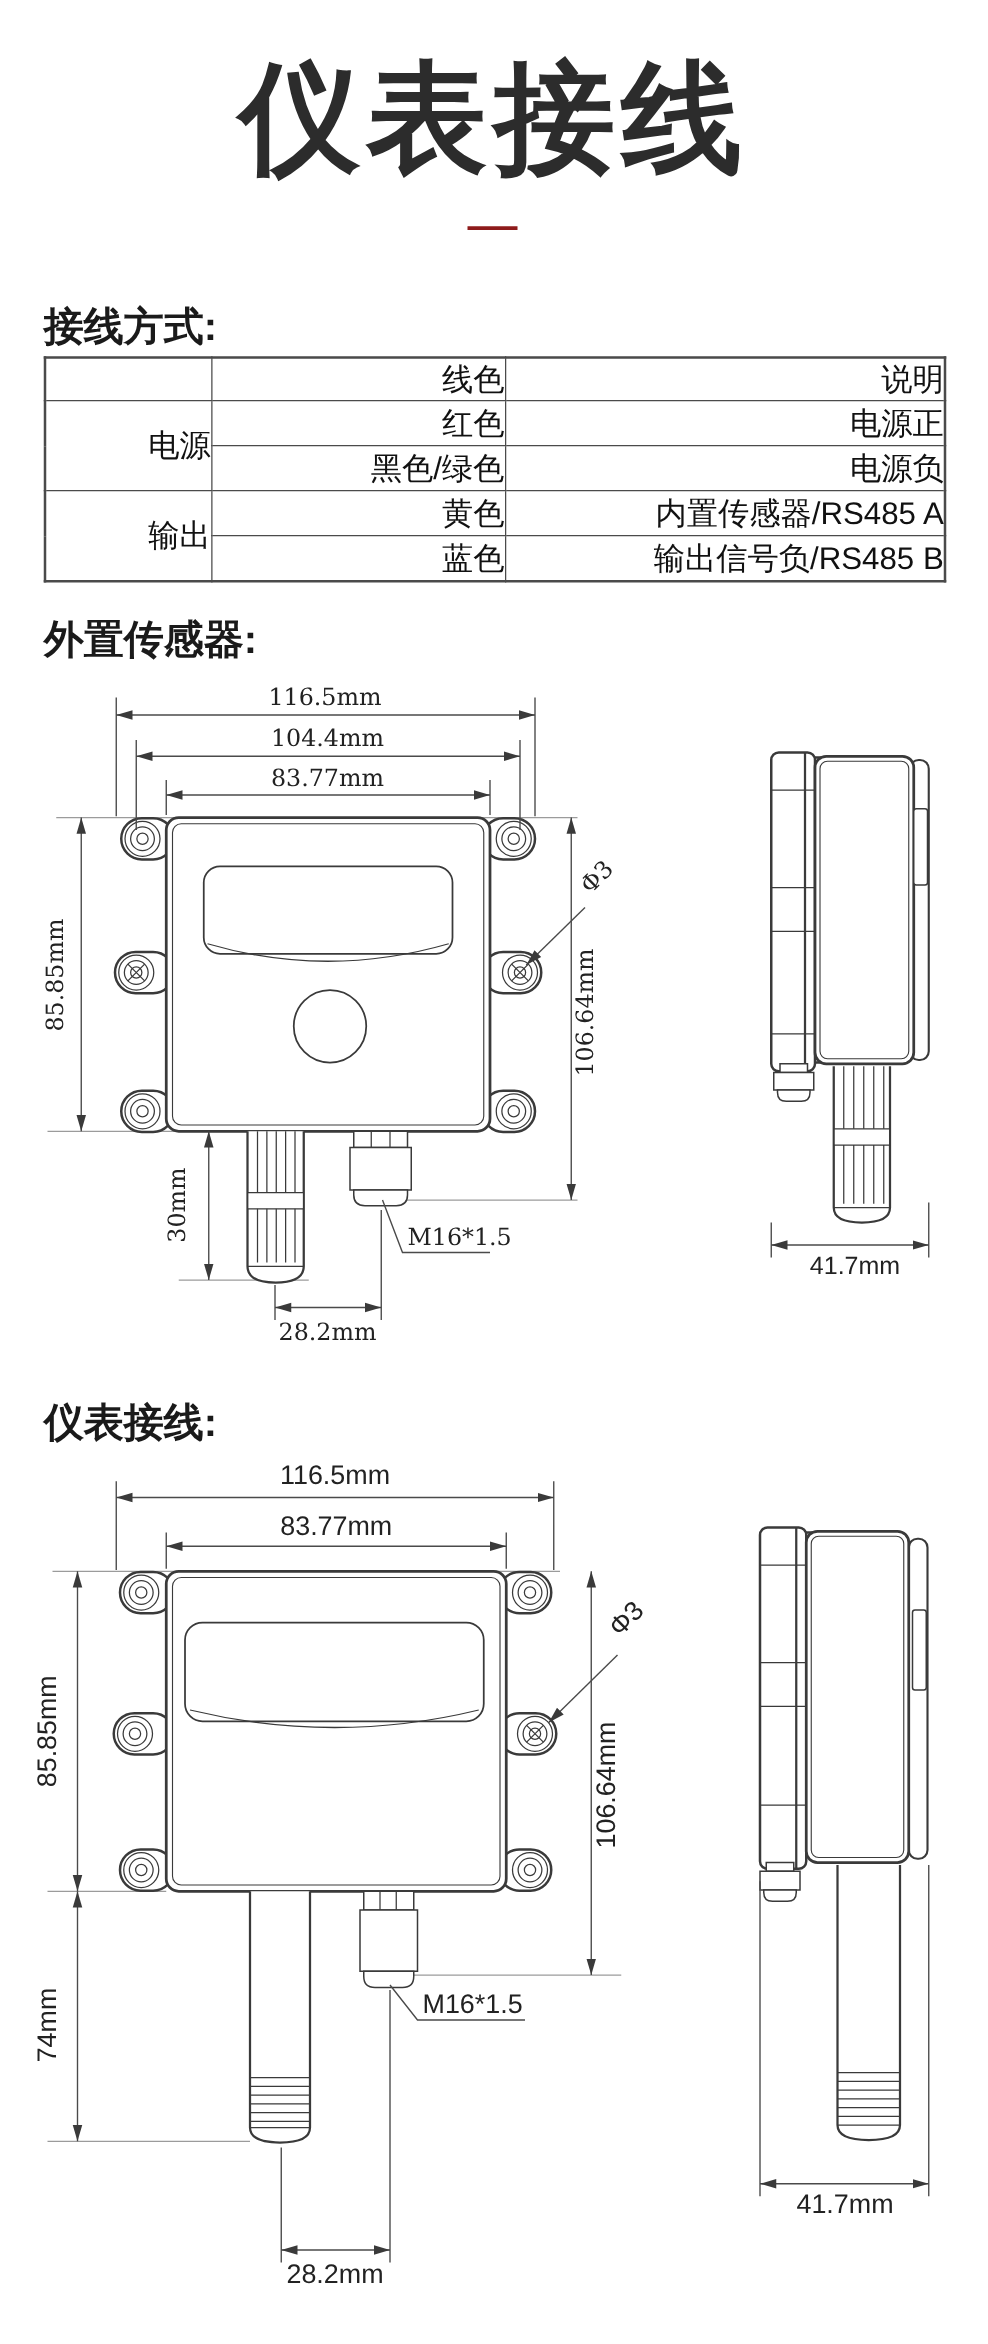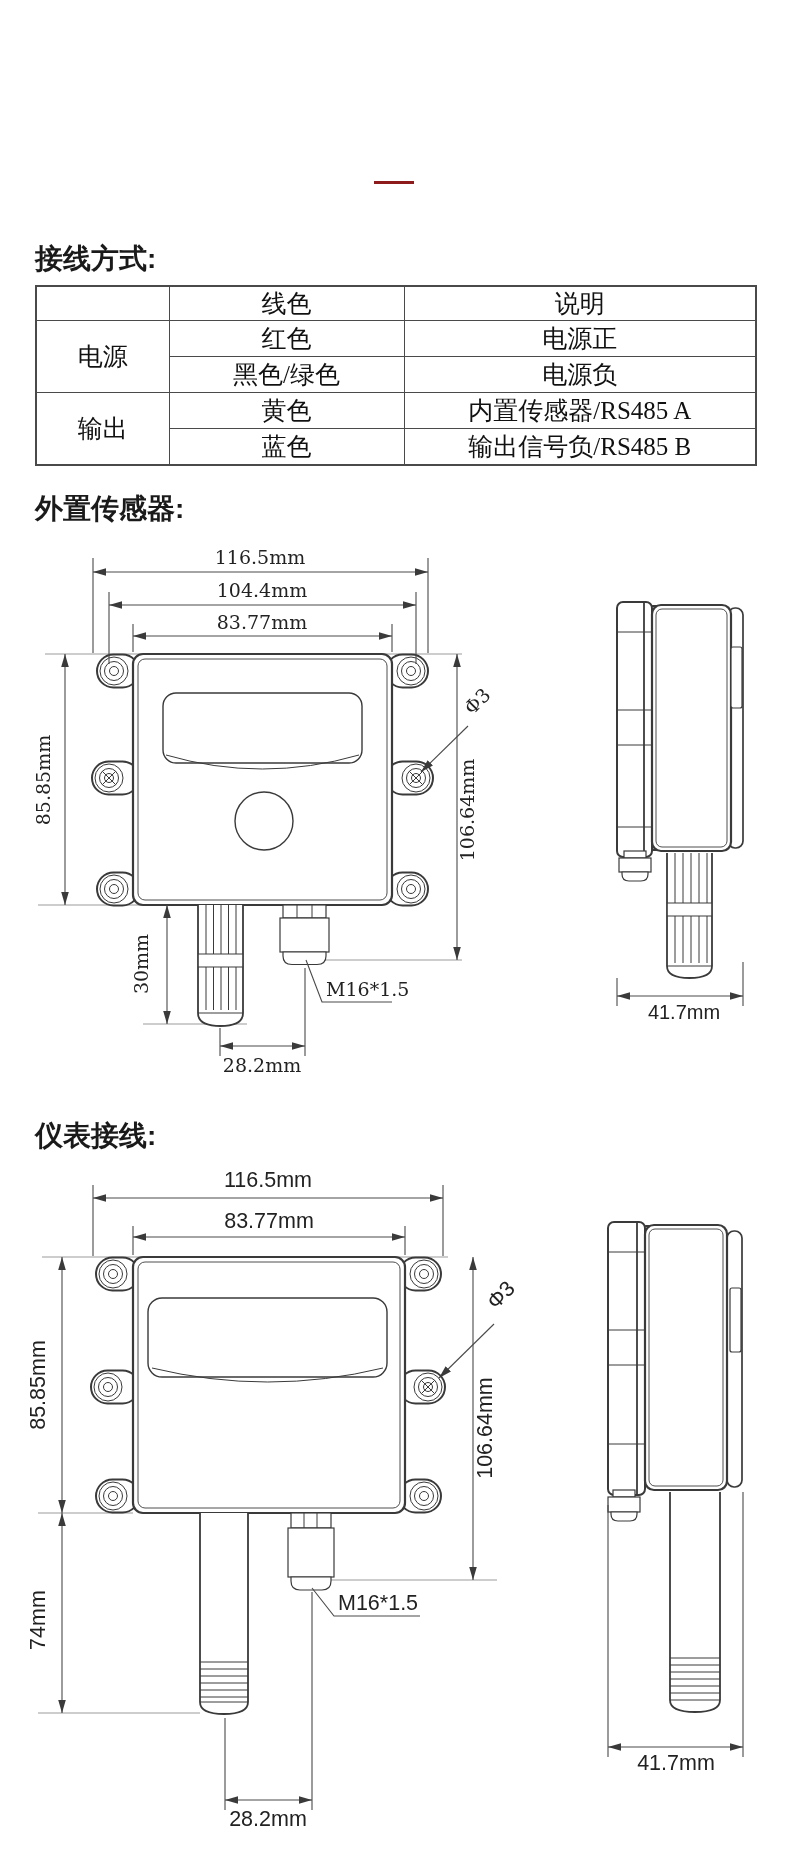--- a/index.html
+++ b/index.html
@@ -3,25 +3,25 @@
 <meta charset="utf-8">
 <style>
   html,body{margin:0;padding:0;background:#ffffff;}
   #page{position:relative;width:790px;height:1875px;background:#fff;overflow:hidden;
         font-family:"Liberation Sans","DejaVu Sans",sans-serif;}
   
   .title{position:absolute;top:42px;left:0;width:790px;text-align:center;
          font-size:97px;line-height:1.1;font-weight:900;color:#2c2c2c;letter-spacing:5px;}
   .divider{position:absolute;top:181px;left:374px;width:40px;height:3px;background:#8e1b1b;}
   
-  .sec-head{position:absolute;left:35px;font-size:28px;font-weight:700;color:#1a1a1a;}
+  .sec-head{position:absolute;left:35px;font-size:32px;font-weight:700;color:#1a1a1a;}
   
   .wtab{position:absolute;left:35px;top:285px;width:720px;border-collapse:collapse;
         table-layout:fixed;font-size:25px;color:#111;}
-  .wtab td{border:1.8px solid #4a4a4a;text-align:center;vertical-align:middle;padding:0;font-family:Liberation Serif, serif;}
+  .wtab td{border:1.8px solid #4a4a4a;text-align:right;vertical-align:middle;padding:0;}
   .wtab{border:2.5px solid #4a4a4a;}
   .wtab tr{height:36px;}
   .wtab tr.hd{height:33px;}
   
   svg{position:absolute;left:0;}
   .wf{fill:#fff;stroke:#3a3a3a;stroke-width:2;}
   .wf17{fill:#fff;stroke:#3a3a3a;stroke-width:1.7;}
   .wf12{fill:#fff;stroke:#3a3a3a;stroke-width:1.2;}
   .ol{fill:#fff;stroke:#3a3a3a;stroke-width:2.2;}
   .in{fill:none;stroke:#3a3a3a;stroke-width:0.9;}
@@ -34,20 +34,21 @@
   .band{fill:#fff;stroke:none;}
   text.ds{font-family:"DejaVu Serif","Liberation Serif",serif;font-size:19px;fill:#222;}
   text.sn{font-family:"Liberation Sans","DejaVu Sans",sans-serif;font-size:20px;fill:#222;}
   text.sn2{font-family:"Liberation Sans","DejaVu Sans",sans-serif;font-size:21.5px;fill:#222;}
 </style>
 </head>
 <body>
 
 <div id="page">
 
+  <div class="title">仪表接线</div>
   <div class="divider"></div>
 
   <div class="sec-head" style="top:240px">接线方式:</div>
 
   <table class="wtab">
     <colgroup>
         <col style="width:133px">
         <col style="width:235px">
         <col style="width:352px">
       </colgroup>

